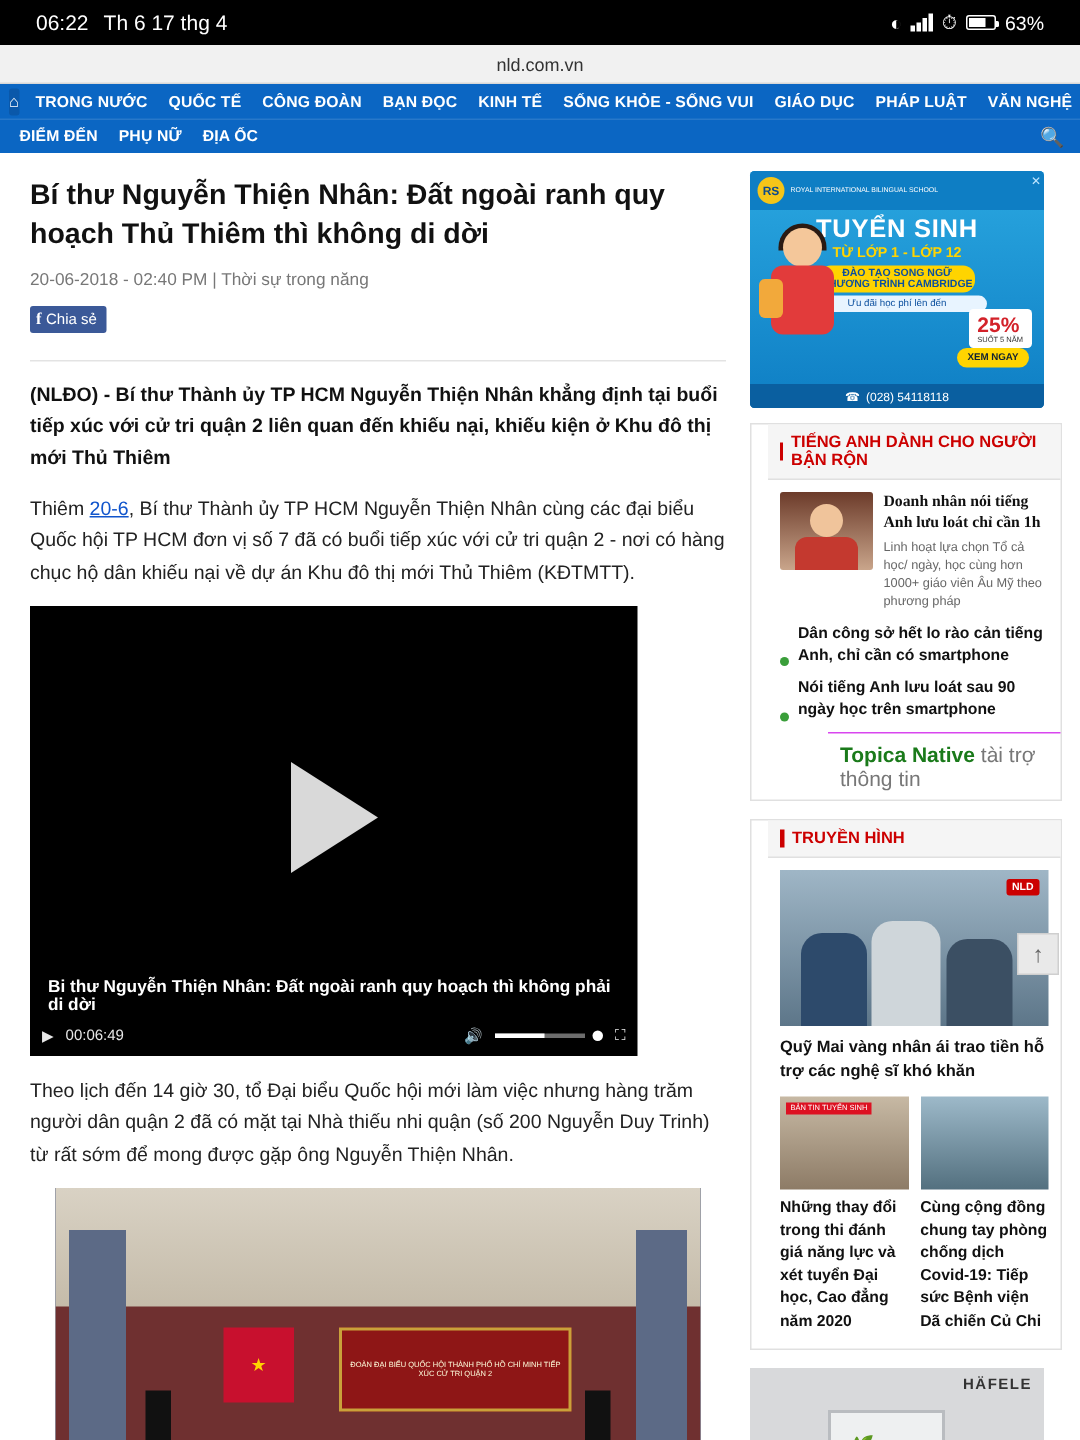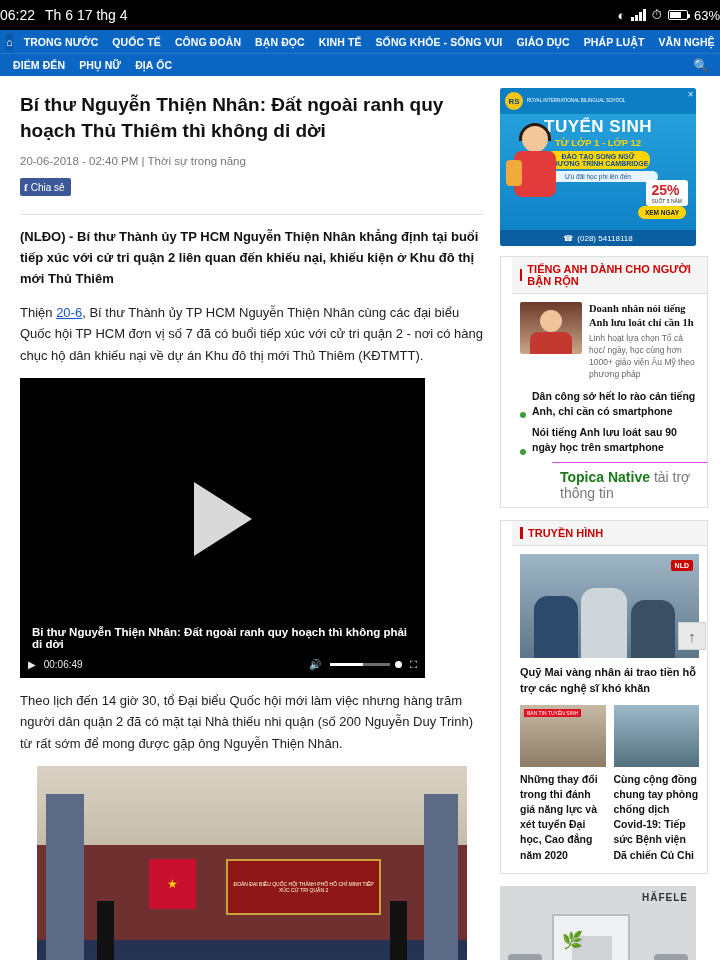--- a/index.html
+++ b/index.html
@@ -8,21 +8,21 @@
     font-family: "Liberation Sans", sans-serif;
     background: #fff;
     overflow: hidden;
   }
   .screen { width: 720px; height: 960px; position: relative; background: #fff; }
 
   
   .statusbar {
     height: 30px; background: #000; color: #fff;
     display: flex; align-items: center; justify-content: space-between;
-    padding: 0 0; font-size: 14px;
+    padding: 0 24px; font-size: 14px;
   }
   .sb-left { display: flex; align-items: center; gap: 10px; }
   .sb-right { display: flex; align-items: center; gap: 6px; font-size: 13px; }
   .sig-bars { display: inline-flex; align-items: flex-end; gap: 1.5px; height: 12px; }
   .sig-bars i { width: 2.5px; background: #fff; display: block; }
   .sig-bars i:nth-child(1){height:4px}
   .sig-bars i:nth-child(2){height:6px}
   .sig-bars i:nth-child(3){height:9px}
   .sig-bars i:nth-child(4){height:12px}
   .batt {
@@ -236,20 +236,23 @@
           <i></i>
         </span>
       <span>⏱</span>
       <span class="batt">
           <i></i>
         </span>
       <span>63%</span>
     </div>
   </div>
 
+  <div class="urlbar">
+    <span>nld.com.vn</span>
+  </div>
 
   <div class="nav">
     <div class="nav-row">
       <div class="home-ico">⌂</div>
       <div class="nav-items">
         <span class="nav-item">TRONG NƯỚC</span>
         <span class="nav-item">QUỐC TẾ</span>
         <span class="nav-item">CÔNG ĐOÀN</span>
         <span class="nav-item">BẠN ĐỌC</span>
         <span class="nav-item">KINH TẾ</span>
@@ -284,21 +287,21 @@
       <div class="fb-share">
         <span class="f">f</span>
         <span>Chia sẻ</span>
       </div>
 
       <div class="rule"></div>
 
       <p class="sapo">(NLĐO) - Bí thư Thành ủy TP HCM Nguyễn Thiện Nhân khẳng định tại buổi tiếp xúc với cử tri quận 2 liên quan đến khiếu nại, khiếu kiện ở Khu đô thị mới Thủ Thiêm</p>
 
       <p class="body">
-        <span>Thiện </span><a class="lnk" href="#">20-6</a><span>, Bí thư Thành ủy TP HCM Nguyễn Thiện Nhân cùng các đại biểu Quốc hội TP HCM đơn vị số 7 đã có buổi tiếp xúc với cử tri quận 2 - nơi có hàng chục hộ dân khiếu nại về dự án Khu đô thị mới Thủ Thiêm (KĐTMTT).</span>
+        <span>Thiêm </span><a class="lnk" href="#">20-6</a><span>, Bí thư Thành ủy TP HCM Nguyễn Thiện Nhân cùng các đại biểu Quốc hội TP HCM đơn vị số 7 đã có buổi tiếp xúc với cử tri quận 2 - nơi có hàng chục hộ dân khiếu nại về dự án Khu đô thị mới Thủ Thiêm (KĐTMTT).</span>
       </p>
 
       
       <div class="video">
         <div class="play-wrap">
           <div class="play-tri"></div>
         </div>
         <div class="vid-caption">Bi thư Nguyễn Thiện Nhân: Đất ngoài ranh quy hoạch thì không phải di dời</div>
         <div class="vid-ctrl">
           <span>▶</span>

